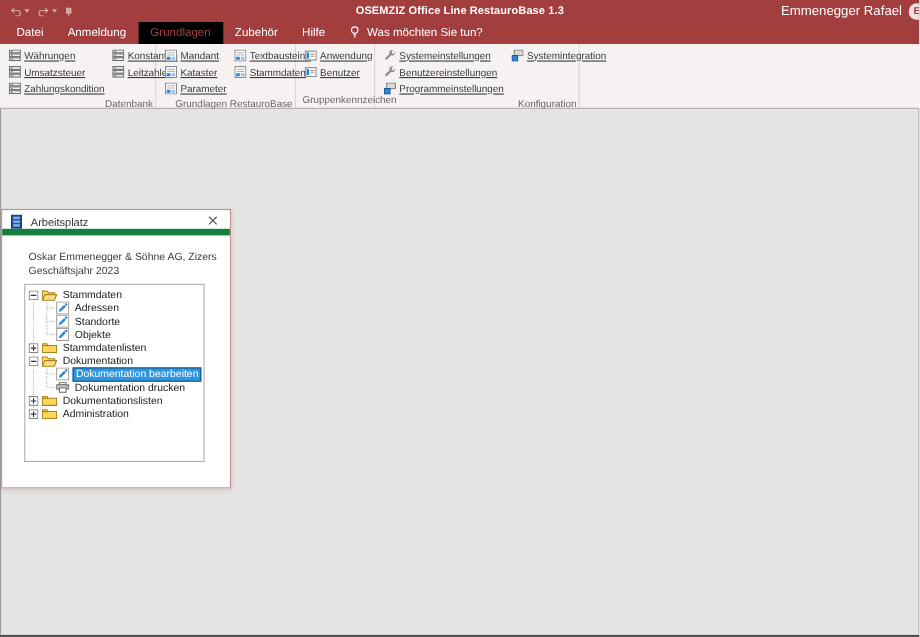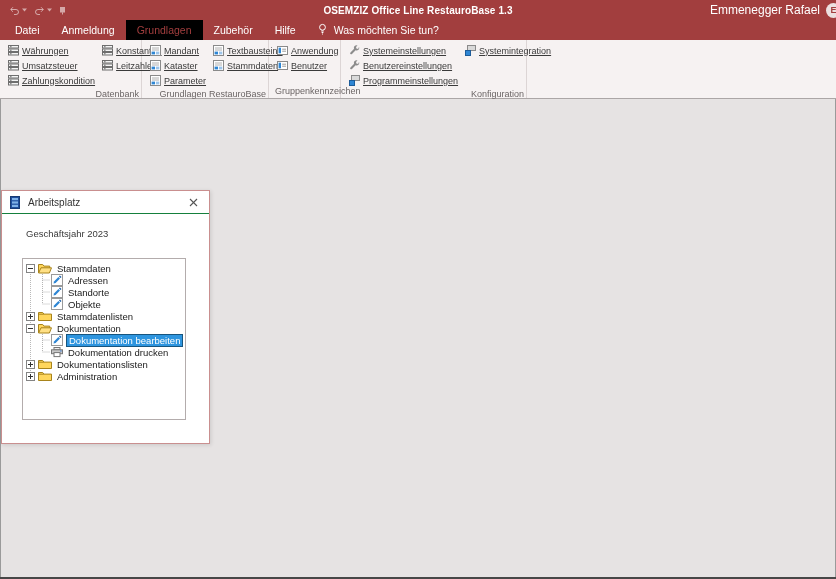--- a/index.html
+++ b/index.html
@@ -46,22 +46,22 @@
             margin-top:auto; white-space:nowrap; }
 
   
   .workspace { position:absolute; left:0; right:0; top:99px; bottom:0;
                background:#E6E3E3; border-left:1px solid #9a9a9a;
                border-right:1px solid #9a9a9a; }
 
   
   .dialog { position:absolute; left:389px; top:190px; width:209px; height:254px;
             background:#fff; border:1px solid #C98F8F; box-shadow:1px 1px 4px rgba(0,0,0,.12); }
-  .dlg-title { height:23px; display:flex; align-items:center; padding:0 8px;
-               border-bottom:1px solid #15803d; }
+  .dlg-title { height:23px; display:flex; align-items:flex-end; padding:0 8px;
+               border-bottom:6px solid #15803d; }
   .dlg-title-text { font-size:10px; color:#333; margin-left:8px; flex:1; }
   .dlg-close { display:flex; align-items:center; justify-content:center; width:16px;
                height:16px; cursor:default; }
   .company { margin:13px 0 0 24px; font-size:9.5px; color:#3a3a3a; line-height:13px; }
   .tree { position:absolute; left:20px; top:67px; width:164px; height:162px;
           border:1px solid #B3ACAC; background:#fff; padding-top:3px; overflow:hidden; }
   .tree-vline { position:absolute; left:7px; top:9px; height:111px;
                 border-left:1px dotted #b9b9b9; z-index:0; }
   .trow { position:relative; display:flex; align-items:center; height:12px;
           font-size:9.5px; color:#1a1a1a; white-space:nowrap; z-index:1; cursor:default; }
@@ -378,20 +378,21 @@
           </span>
         <span class="dlg-title-text">Arbeitsplatz</span>
         <span class="dlg-close">
             <svg width="9" height="9" viewBox="0 0 9 9" stroke="#555" stroke-width="1.1">
               <line x1="1" y1="1" x2="8" y2="8"></line>
               <line x1="8" y1="1" x2="1" y2="8"></line>
             </svg>
           </span>
       </div>
       <div class="company">
+        <div>Oskar Emmenegger &amp; Söhne AG, Zizers</div>
         <div>Geschäftsjahr 2023</div>
       </div>
       <div class="tree" id="tree">
         <div class="tree-vline"></div>
       <div class="trow lvl0">
             <span style="display: flex;">
               <svg width="9" height="9" viewBox="0 0 9 9">
                 <rect x="0.5" y="0.5" width="8" height="8" fill="#fff" stroke="#848484"></rect>
                 <line x1="2" y1="4.5" x2="7" y2="4.5" stroke="#333"></line>
               </svg>

